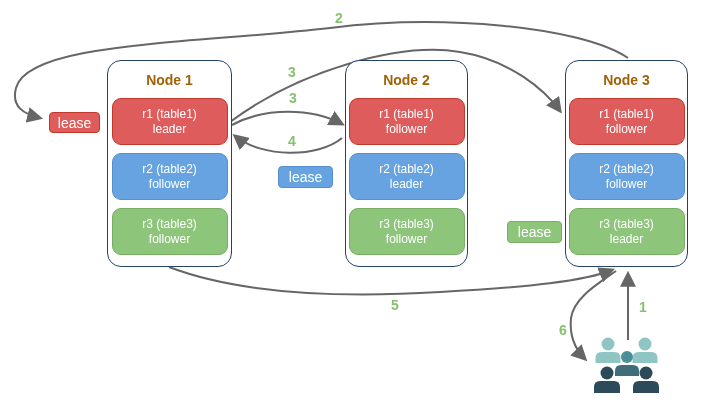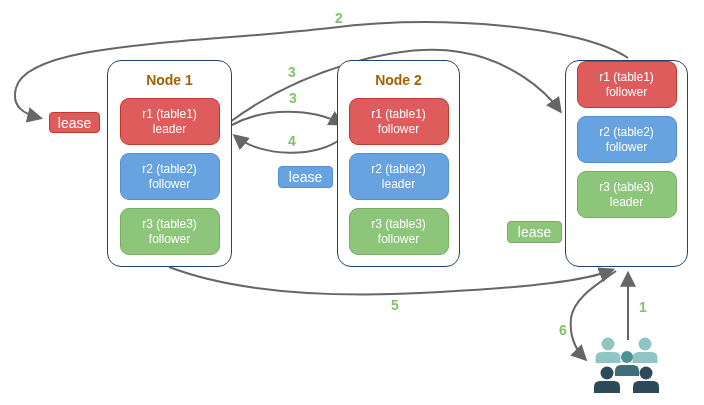--- a/index.html
+++ b/index.html
@@ -13,25 +13,25 @@
   .u-light { fill:var(--users-light,#8fc6c3); }
   .u-mid   { fill:var(--users-mid,#4b9098); }
   .u-mid-t { fill:var(--users-mid-dark,#3f6d7a); }
   .u-dark  { fill:var(--users-dark,#2c4a5a); }
 
   
   .node { position:absolute; top:60px; width:123px; height:207px; background:#fff;
           border:1.5px solid var(--node-border,#24436c); border-radius:14px;
           box-sizing:border-box; z-index:2; }
   #node1 { left:107px; width:125px; }
-  #node2 { left:337px; }
+  #node2 { left:345px; }
   #node3 { left:565px; }
   .node-title { margin-top:11px; height:18px; text-align:center; font-size:14px;
                 font-weight:bold; color:#a16207; margin-bottom:8px; }
-  .replica { width:100px; height:47px; margin:0 auto 8px auto; border-radius:9px;
+  .replica { width:116px; height:47px; margin:0 auto 8px auto; border-radius:9px;
              box-sizing:border-box; display:flex; flex-direction:column;
              align-items:center; justify-content:center; color:#fff; font-size:12px;
              line-height:15px; text-align:center; }
   .replica.red   { background:var(--red,#df5c5c);  border:1.5px solid var(--red-border,#c0392b); }
   .replica.blue  { background:var(--blue,#66a3e0); border:1.5px solid var(--blue-border,#5590cc);text-align:right; }
   .replica.green { background:var(--green,#8dc57b);border:1.5px solid var(--green-border,#79ad63);text-align:right; }
 
   
   .lease { position:absolute; z-index:2; border-radius:4px; color:#fff; font-size:14px;
            display:flex; align-items:center; justify-content:center; box-sizing:border-box; }
@@ -113,20 +113,21 @@
       <div>r2 (table2)</div>
       <div>leader</div>
     </div>
     <div class="replica green">
       <div>r3 (table3)</div>
       <div>follower</div>
     </div>
   </div>
 
   <div class="node" id="node3">
+    <div class="node-title">Node 3</div>
     <div class="replica red">
       <div>r1 (table1)</div>
       <div>follower</div>
     </div>
     <div class="replica blue">
       <div>r2 (table2)</div>
       <div>follower</div>
     </div>
     <div class="replica green">
       <div>r3 (table3)</div>

